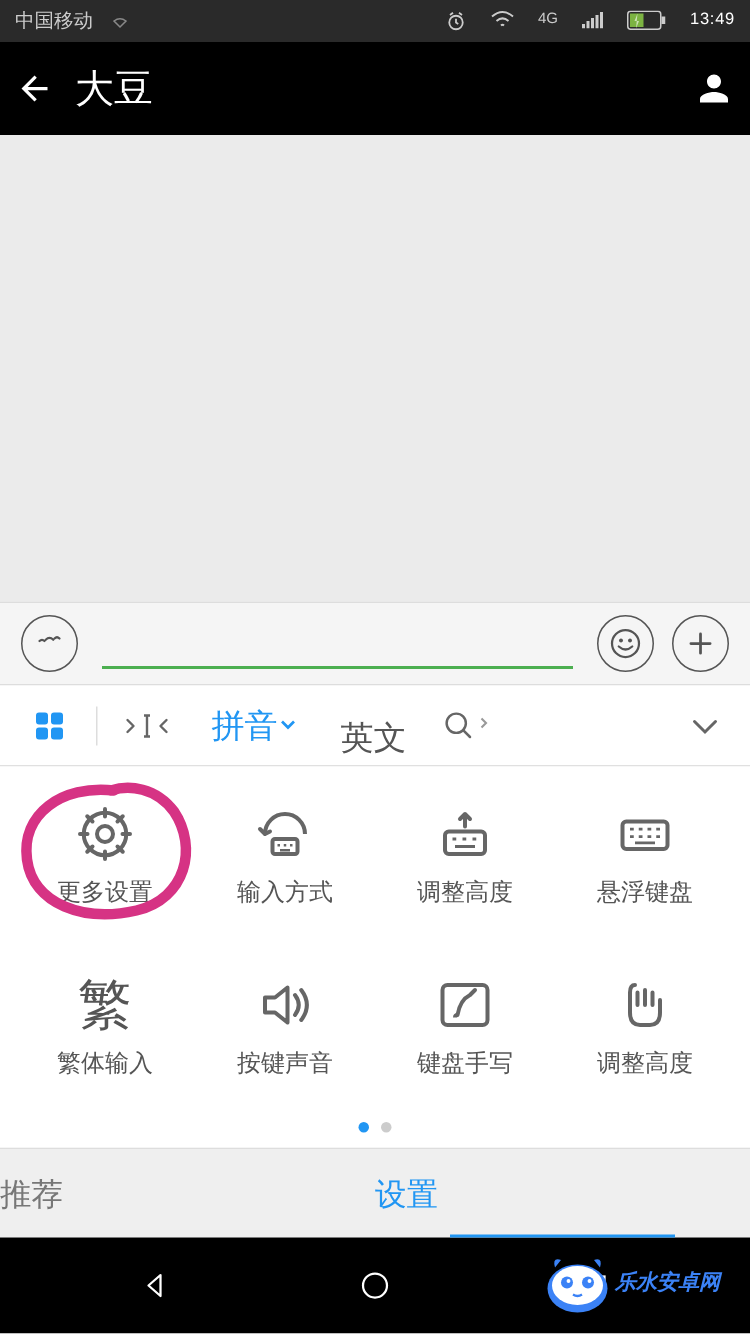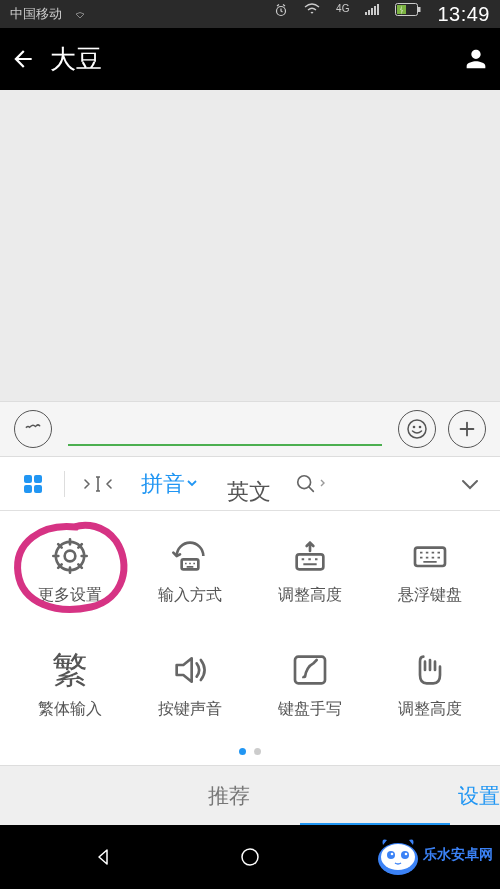--- a/index.html
+++ b/index.html
@@ -2,21 +2,21 @@
 <html><head>
   <meta charset="utf-8">
   <style>
     * { margin: 0; padding: 0; box-sizing: border-box; }
     body { width: 500px; height: 889px; font-family: -apple-system, "Helvetica Neue", Arial, sans-serif; background: #fff; position: relative; overflow: hidden; }
     
     
     .status-bar { height: 28px; background: #2a2a2a; color: #ccc; display: flex; align-items: center; justify-content: space-between; padding: 0 10px; font-size: 13px; }
     .status-left { display: flex; align-items: center; gap: 12px; }
     .status-right { display: flex; align-items: flex-start; gap: 16px; }
-    .status-right .time { color: #fff; font-size: 20px; font-weight: 400; letter-spacing: 0.5px; }
+    .status-right .time { color: #fff; font-size: 11px; font-weight: 400; letter-spacing: 0.5px; }
     .icon-small { display: inline-flex; align-items: center; }
     
     
     .nav-header { height: 62px; background: #000000; display: flex; align-items: center; padding: 0 10px; }
     .back-arrow { width: 40px; color: #fff; display: flex; align-items: center; justify-content: flex-start; }
     .nav-title { color: #fff; font-size: 26px; font-weight: 400; flex: 1; }
     .profile-icon { width: 40px; color: #fff; display: flex; justify-content: flex-end; align-items: center; }
     
     
     .chat-area { height: 311px; background: #ebebeb; }
@@ -50,30 +50,30 @@
     .annotation-circle { position: absolute; left: 6px; top: 4px; width: 130px; height: 104px; pointer-events: none; z-index: 5; }
     .annotation-circle svg { width: 100%; height: 100%; }
     
     
     .pager-dots { position: absolute; left: 0; right: 0; bottom: 10px; display: flex; justify-content: center; gap: 8px; }
     .dot { width: 7px; height: 7px; border-radius: 50%; background: #ccc; }
     .dot.active { background: #2196f3; }
     
     
     .bottom-tabs { height: 60px; background: #efefef; display: flex; border-top: 1px solid #ddd; }
-    .tab { flex: 1; display: flex; align-items: center; justify-content: flex-end; font-size: 21px; color: #777; position: relative; }
+    .tab { flex: 1; display: flex; align-items: center; justify-content: flex-start; font-size: 21px; color: #777; position: relative; }
     .tab.active { color: #2196f3; }
     .tab.active::after { content: ''; position: absolute; bottom: 0; left: 20%; right: 20%; height: 2.5px; background: #2196f3; }
     
     
     .android-nav { height: 64px; background: #000; display: flex; align-items: center; justify-content: space-around; padding: 0 30px; }
     .nav-btn { width: 50px; height: 32px; display: flex; align-items: center; justify-content: center; }
     
     
-    .watermark { position: absolute; bottom: 12px; right: 7px; display: flex; align-items: center; gap: 0; z-index: 10; }
+    .watermark { position: absolute; bottom: 12px; right: 20px; display: flex; align-items: center; gap: 0; z-index: 10; font-style: italic; }
     .wm-icon { width: 50px; height: 44px; }
     .wm-text { color: #3b82f6; font-size: 14px; font-weight: 600; }
   </style>
 </head>
 <body>
 
 <div class="status-bar">
   <div class="status-left">
     <span>中国移动</span>
     <span class="icon-small">

